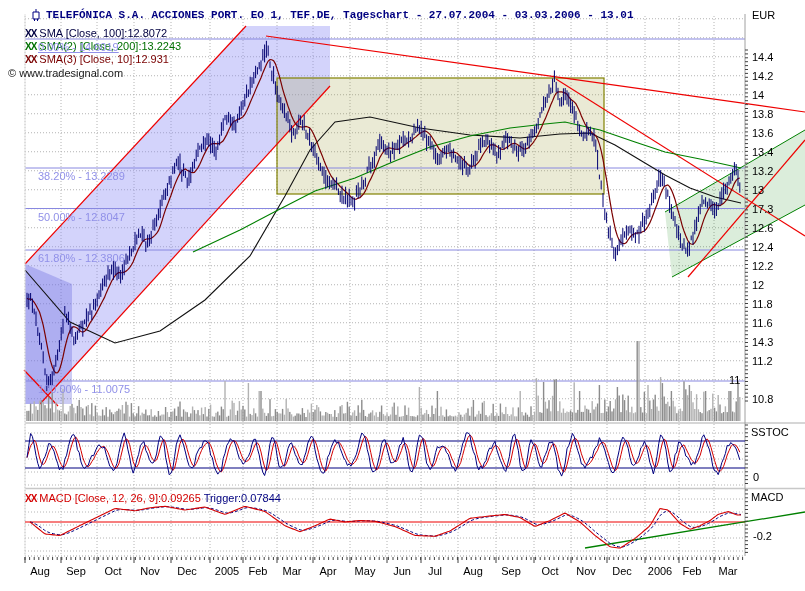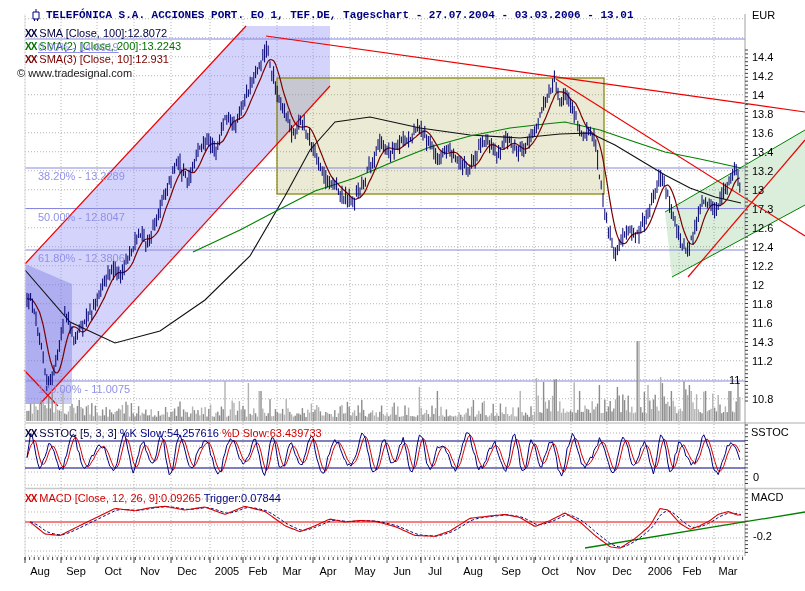--- a/index.html
+++ b/index.html
@@ -1212,23 +1212,22 @@
   <div class="abs" style="left:31px;top:9px;">
     <svg width="10" height="12">
         <path d="M2 3 h6 v7 h-6 z M5 0 v3 M3.5 10 v2 M6.5 10 v2" stroke="#000080" fill="none" stroke-width="1"></path>
       </svg>
   </div>
   <div class="abs title" style="left:46px;top:9px;">TELEFÓNICA S.A. ACCIONES PORT. EO 1, TEF.DE, Tageschart - 27.07.2004 - 03.03.2006 - 13.01</div>
 
   <div class="abs lg" style="left:25px;top:27px;color:#000040;"><span class="xx">XX</span><span>SMA [Close, 100]:12.8072</span></div>
   <div class="abs lg" style="left:25px;top:40px;color:#007000;"><span class="xx">XX</span><span>SMA(2) [Close, 200]:13.2243</span></div>
   <div class="abs lg" style="left:25px;top:53px;color:#7a0000;"><span class="xx">XX</span><span>SMA(3) [Close, 10]:12.931</span></div>
-  <div class="abs lg watermark" style="left:17px;top:67px;">© www.tradesignal.com</div>
+  <div class="abs lg watermark" style="left:8px;top:67px;">© www.tradesignal.com</div>
 
-  <div class="abs lg" style="left:25px;top:427px;"><span class="xx" style="color:#000040;">XX</span><span style="color:#000040;">SSTOC [5, 3, 3] </span><span style="color:#000080;">%K Slow:54.257616 </span><span style="color:#d40000;">%D Slow:63.439733</span></div>
 
   <div class="abs lg" style="left:25px;top:492px;"><span class="xx" style="color:#d40000;">XX</span><span style="color:#d40000;">MACD [Close, 12, 26, 9]:0.09265 </span><span style="color:#000080;margin-top:34px;">Trigger:0.07844</span></div>
 
   <div class="abs axis-lab" style="left:752px;top:9px;">EUR</div>
   <div class="abs axis-lab" style="left:751px;top:426px;">SSTOC</div>
   <div class="abs axis-lab" style="left:753px;top:471px;">0</div>
   <div class="abs axis-lab" style="left:751px;top:491px;">MACD</div>
   <div class="abs axis-lab" style="left:753px;top:530px;">-0.2</div>
 
   <div id="gen-labels">

